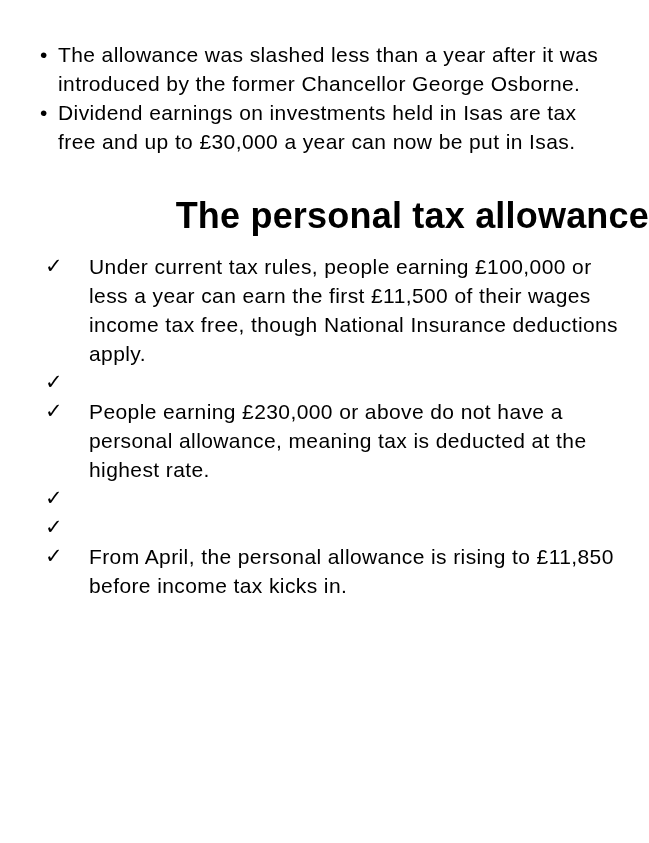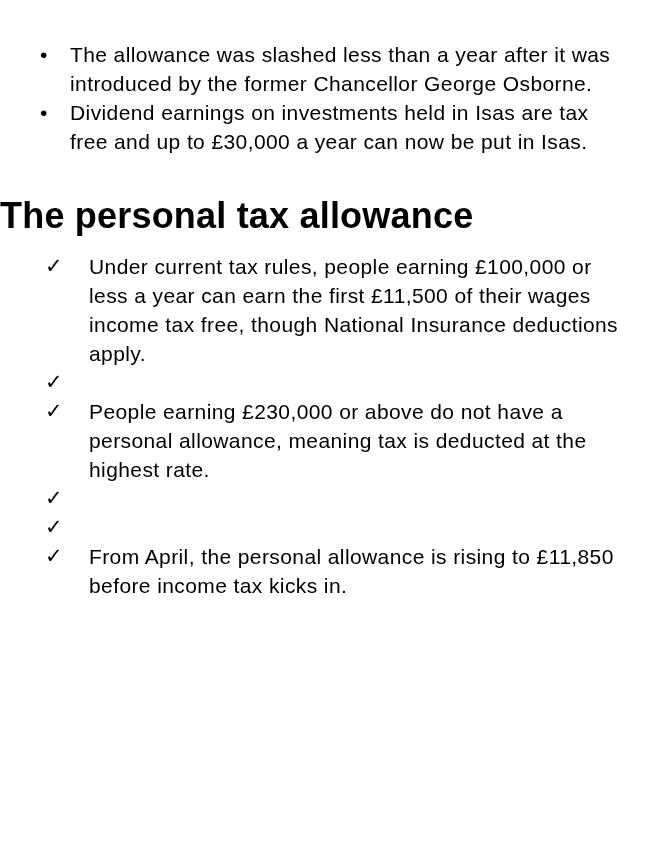--- a/index.html
+++ b/index.html
@@ -29,28 +29,27 @@
   ul.intro-list li {
     display: flex;
     align-items: flex-start;
   }
   ul.intro-list .marker {
     flex: 0 0 18px;
     width: 18px;
   }
   ul.intro-list .txt {
     width: 550px;
-    margin-left: 12px;
   }
   h1.page-title {
     font-size: 36px;
     line-height: 44px;
     font-weight: 700;
     letter-spacing: 0.2px;
-    text-align: left;
+    text-align: right;
     margin: 38px 0 0 0;
   }
   ul.check-list {
     list-style: none;
     margin: 0;
     padding: 14px 0 0 45px;
   }
   ul.check-list li {
     display: flex;
     align-items: flex-start;

